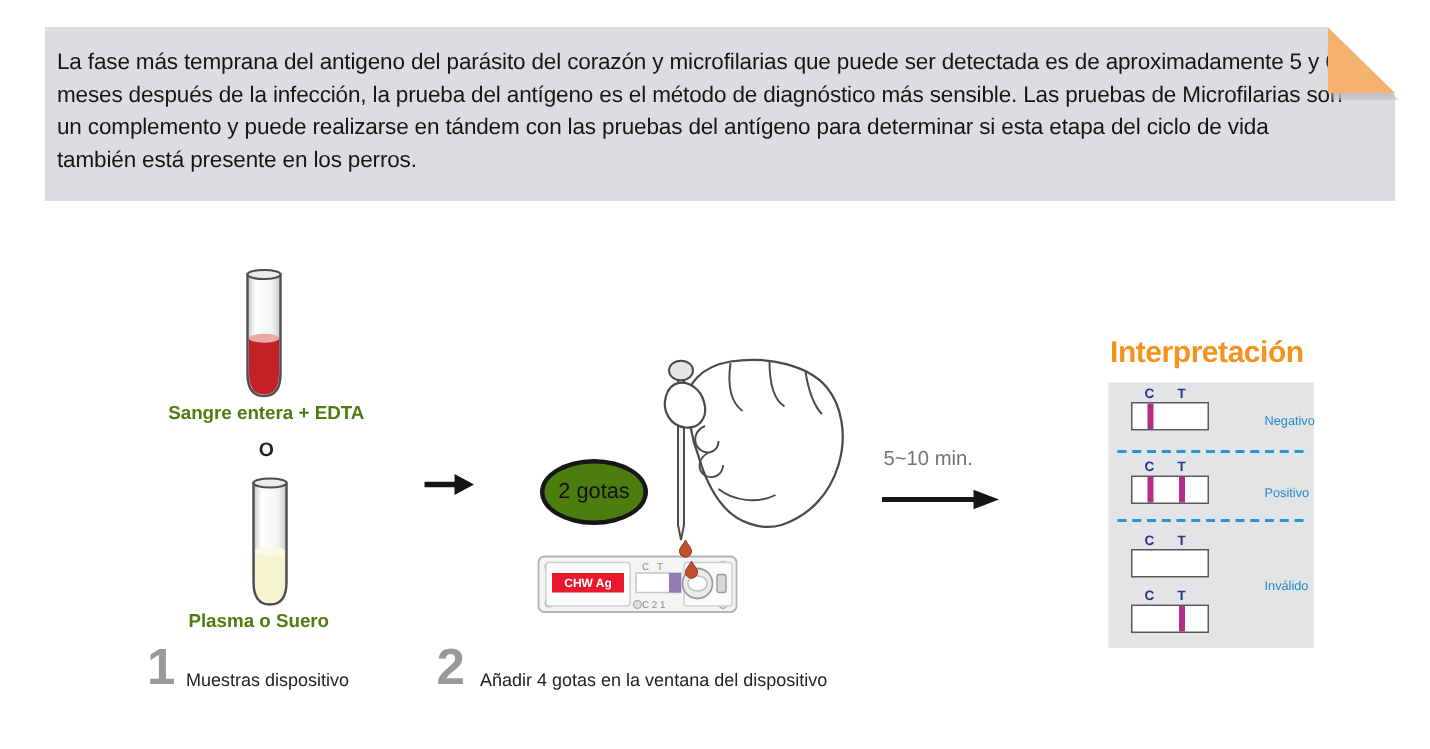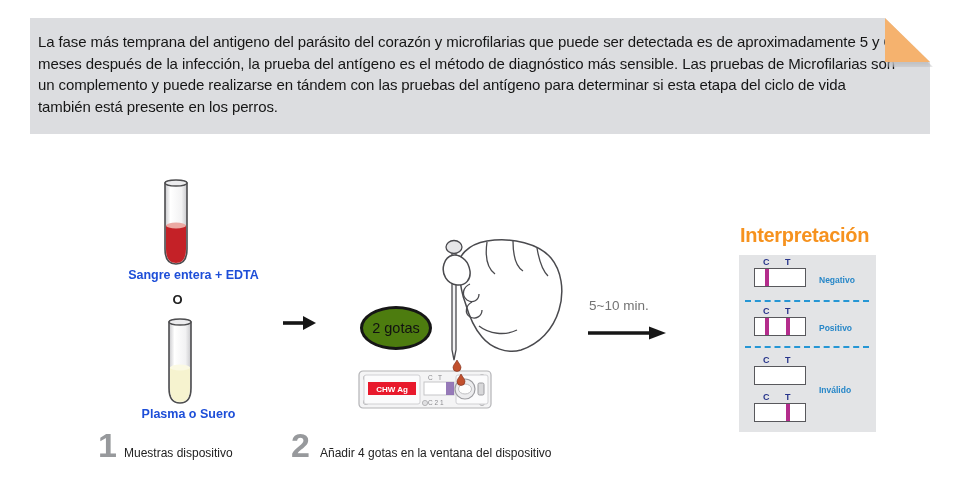--- a/index.html
+++ b/index.html
@@ -11,21 +11,21 @@
   .info-box{left:30px;top:18px;width:900px;height:116px;background:#dcdde0;
     clip-path:polygon(0 0,855px 0,900px 44px,900px 116px,0 116px);}
   .info-text{padding:13px 32px 0 8px;font-size:15px;line-height:21.5px;
     letter-spacing:-0.1px;color:#161616;}
   .fold-shadow{left:888px;top:23px;width:45px;height:44px;background:#bfbfc2;
     clip-path:polygon(0 0,100% 100%,0 100%);filter:blur(3px);}
   .fold{left:885px;top:18px;width:45px;height:44px;background:#f5b26e;
     clip-path:polygon(0 0,100% 100%,0 100%);}
 
   
-  .tube-label{font-weight:bold;font-size:12.5px;text-align:center;color:#1d4ed8;margin-left:16px;}
+  .tube-label{font-weight:bold;font-size:12.5px;text-align:center;color:#4d7c0f;}
   .or-label{font-weight:bold;font-size:13px;text-align:center;color:#222;}
 
   
   .drops-oval{left:360px;top:306px;width:66px;height:38px;border:3.5px solid #161616;
     border-radius:50%;display:flex;align-items:center;justify-content:center;
     font-size:14.5px;color:#111;background:#4d7c0f;}
 
   
   .timer-text{left:589px;top:298px;font-size:13.5px;color:#737373;}
 
@@ -38,21 +38,21 @@
     letter-spacing:-0.3px;}
   .interp-panel{left:739px;top:255px;width:137px;height:177px;background:#e3e4e6;}
   .strip{position:absolute;left:15px;width:52px;}
   .strip-letters{position:relative;height:11px;font-weight:bold;font-size:9px;color:#27348b;}
   .strip-letters .lc{position:absolute;left:9px;top:0;}
   .strip-letters .lt{position:absolute;left:31px;top:0;}
   .strip-rect{position:relative;width:52px;height:19px;background:#fff;
     border:1.5px solid #58585c;box-sizing:border-box;}
   .band{position:absolute;top:0;bottom:0;width:4px;background:#b42d8c;}
   .band-c{left:10px;} .band-t{left:31px;}
-  .result-label{position:absolute;left:80px;font-size:8.5px;font-weight:bold;color:#2787c8;}
+  .result-label{position:absolute;left:104px;font-size:8.5px;font-weight:normal;color:#2787c8;}
   .dashed-sep{position:absolute;left:6px;width:124px;border-top:2px dashed #2596d4;}
 </style>
 </head>
 <body>
 
 <div class="abs info-box">
   <div class="info-text">La fase más temprana del antigeno del parásito del corazón y microfilarias que puede ser detectada es de aproximadamente 5 y 6 meses después de la infección, la prueba del antígeno es el método de diagnóstico más sensible. Las pruebas de Microfilarias son un complemento y puede realizarse en tándem con las pruebas del antígeno para determinar si esta etapa del ciclo de vida también está presente en los perros.</div>
 </div>
 <div class="abs fold-shadow"></div>
 <div class="abs fold"></div>

